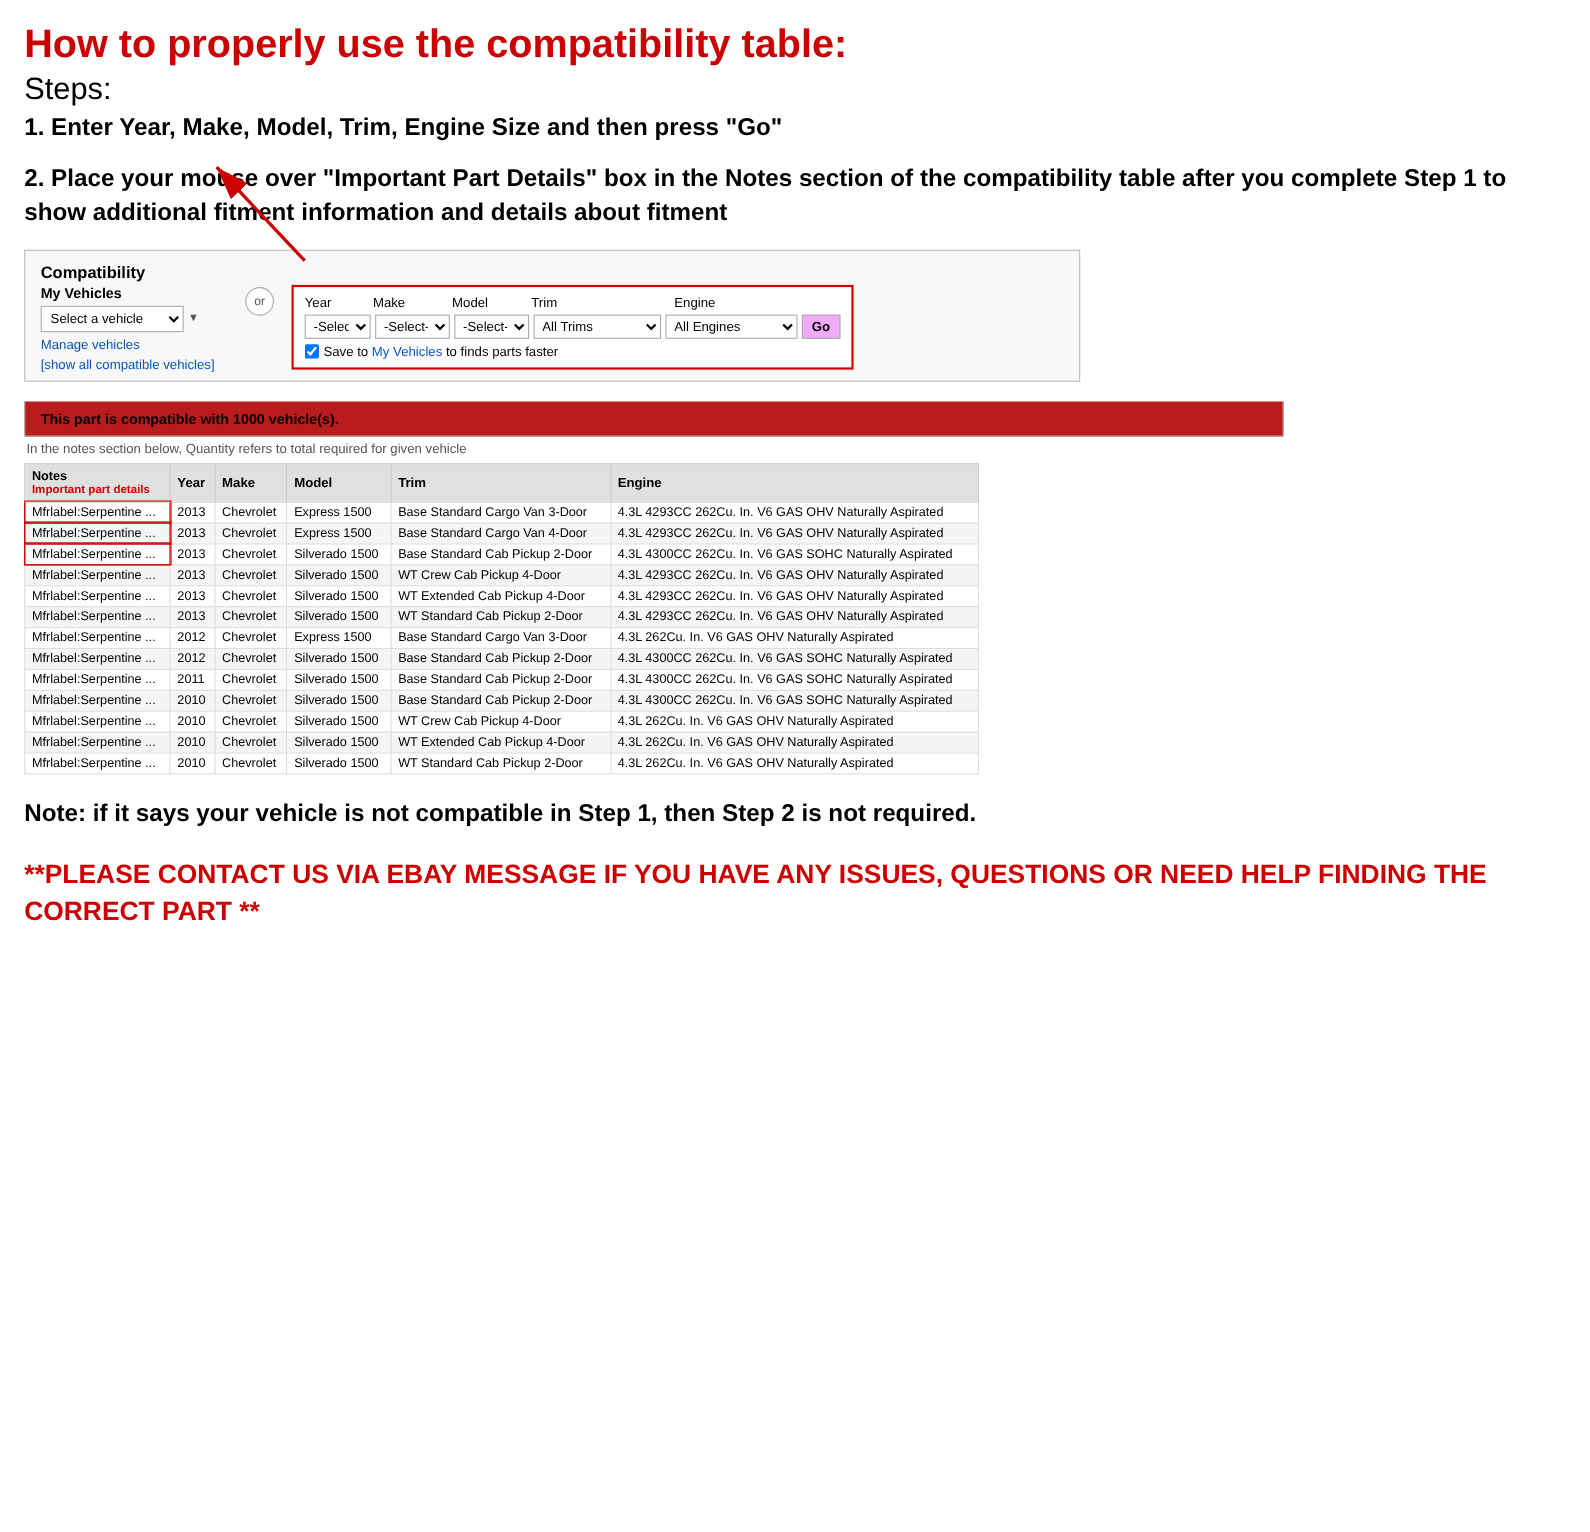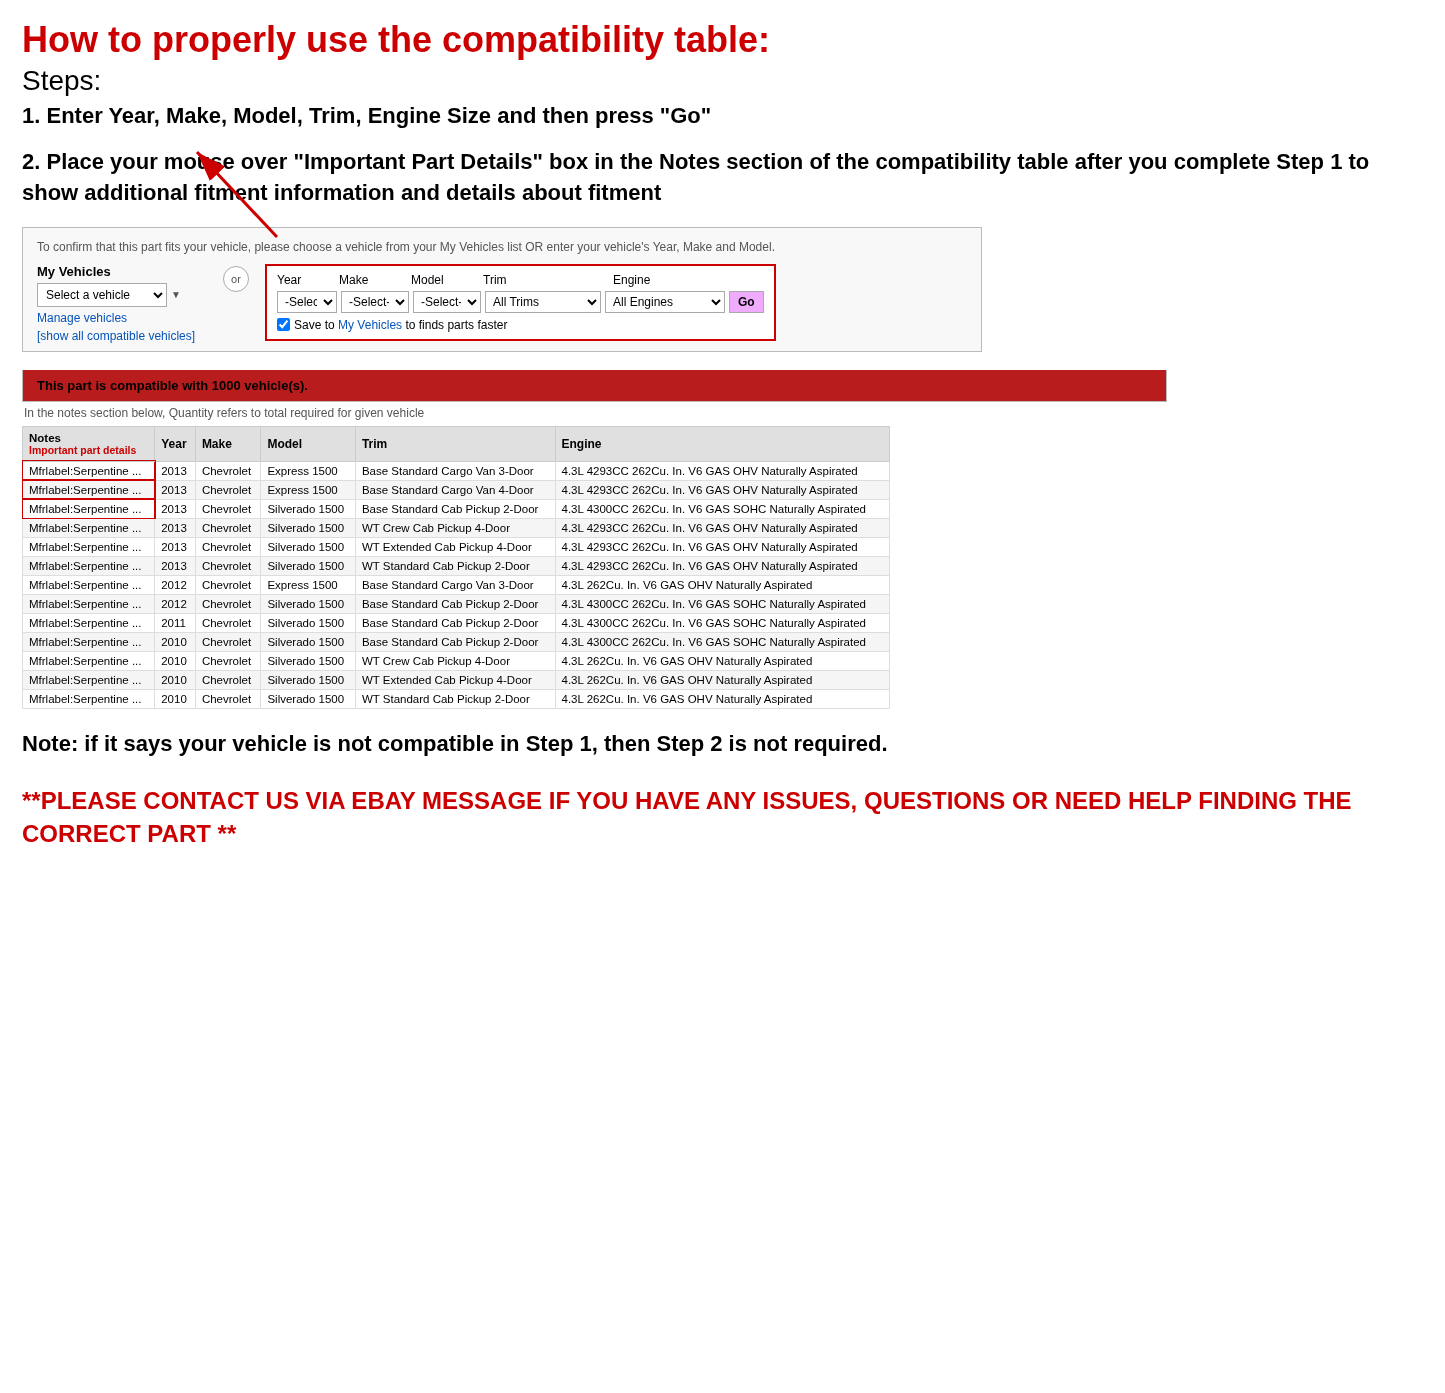--- a/index.html
+++ b/index.html
@@ -313,21 +313,21 @@
     <defs>
       <marker id="arrowhead" markerWidth="10" markerHeight="7" refX="10" refY="3.5" orient="auto">
         <polygon points="0 0, 10 3.5, 0 7" fill="#cc0000"></polygon>
       </marker>
     </defs>
     <line x1="100" y1="100" x2="20" y2="15" stroke="#cc0000" stroke-width="3" marker-end="url(#arrowhead)"></line>
   </svg>
 </div>
 
 <div class="compat-box">
-  <div class="compat-subtitle">To confirm that this part fits your vehicle, please choose a vehicle from your My Vehicles list OR enter your vehicle's Year, Make and Model.</div>
+  <div class="compat-title">Compatibility</div>
 
   <div class="compat-row1">
 
     <div class="my-vehicles-section">
       <div class="my-vehicles-label">My Vehicles</div>
       <div class="vehicle-select-wrapper">
         <select class="vehicle-select">
           <option>Select a vehicle</option>
         </select>
         <span class="dropdown-arrow">▼</span>

